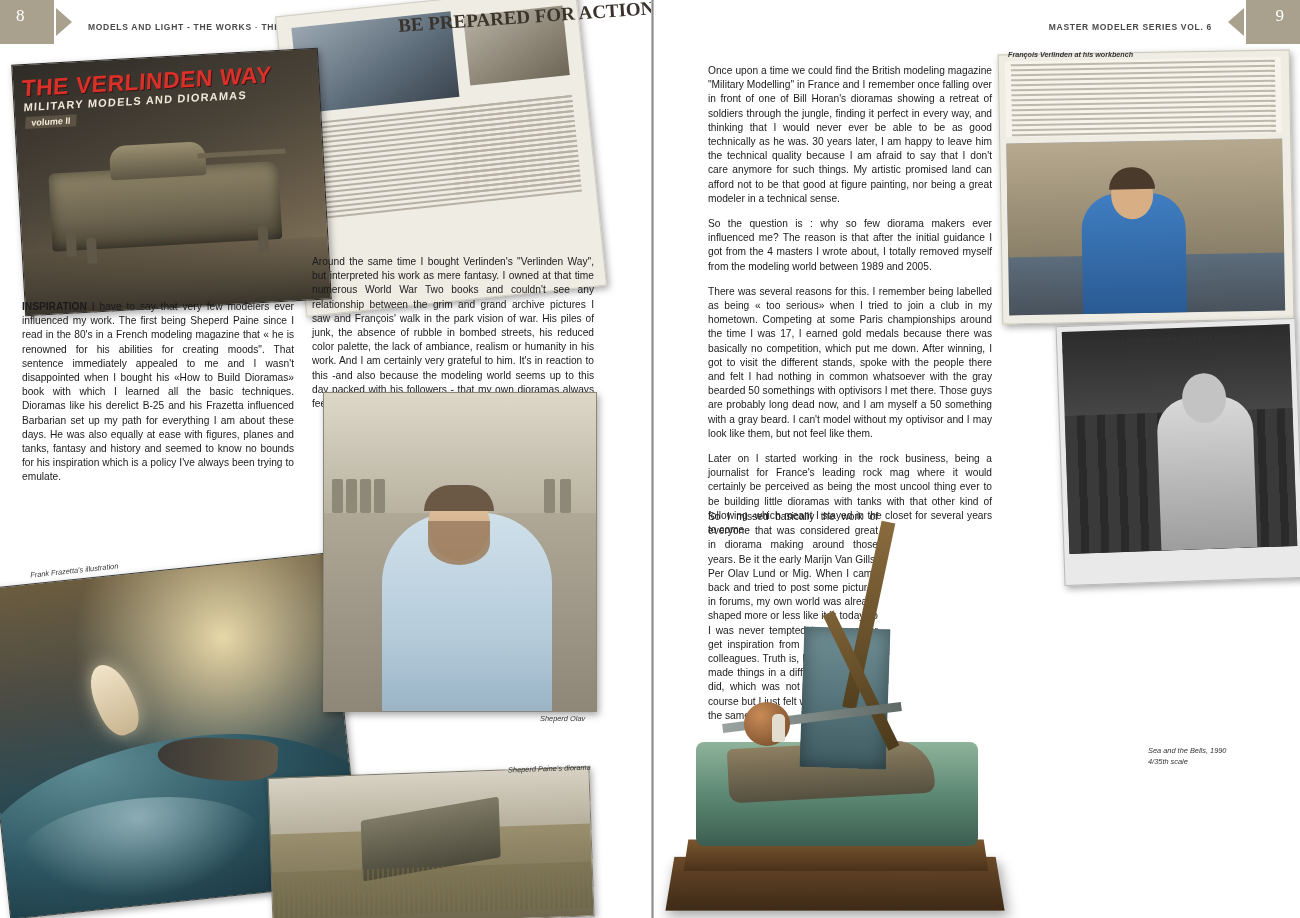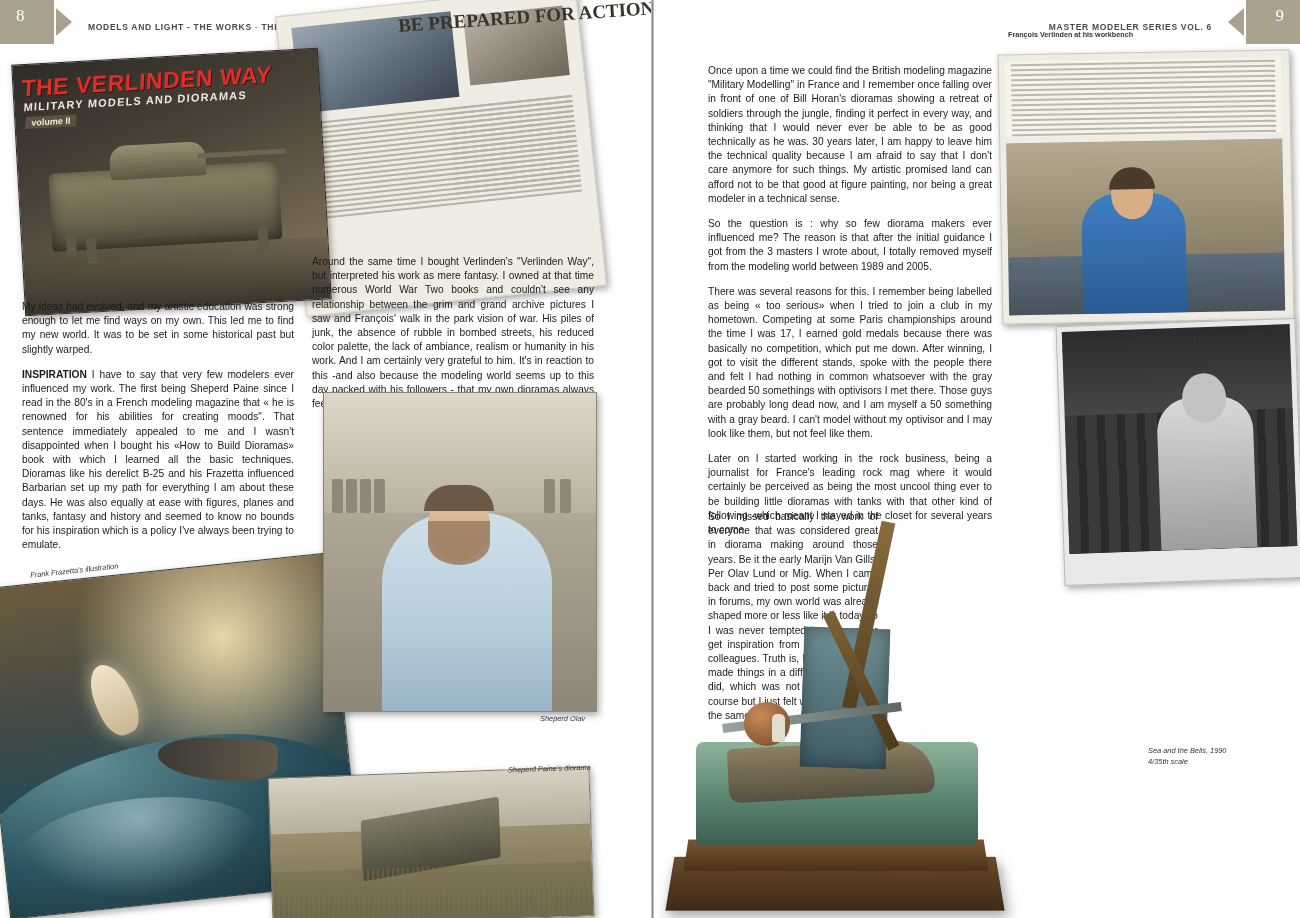--- a/index.html
+++ b/index.html
@@ -486,21 +486,20 @@
       <div class="bm-barrel"></div>
       <div class="bm-fig" style="left:44px; top:168px;"></div>
       <div class="bm-fig" style="left:64px; top:176px;"></div>
       <div class="bm-fig" style="left:236px; top:174px;"></div>
       <div class="bm-title">THE VERLINDEN WAY</div>
       <div class="bm-sub">MILITARY MODELS AND DIORAMAS</div>
       <div class="bm-vol">volume II</div>
     </div>
 
     <div class="col" style="left:22px; top:300px; width:272px;">
-      <p>My ideas had evolved, and my artistic education was strong enough to let me find ways on my own. This led me to find my new world. It was to be set in some historical past but slightly warped.</p>
       <p><b>INSPIRATION</b> I have to say that very few modelers ever influenced my work. The first being Sheperd Paine since I read in the 80's in a French modeling magazine that « he is renowned for his abilities for creating moods". That sentence immediately appealed to me and I wasn't disappointed when I bought his «How to Build Dioramas» book with which I learned all the basic techniques. Dioramas like his derelict B-25 and his Frazetta influenced Barbarian set up my path for everything I am about these days. He was also equally at ease with figures, planes and tanks, fantasy and history and seemed to know no bounds for his inspiration which is a policy I've always been trying to emulate.</p>
     </div>
 
     <div class="col" style="left:312px; top:255px; width:282px;">
       <p>Around the same time I bought Verlinden's "Verlinden Way", but interpreted his work as mere fantasy. I owned at that time numerous World War Two books and couldn't see any relationship between the grim and grand archive pictures I saw and François' walk in the park vision of war. His piles of junk, the absence of rubble in bombed streets, his reduced color palette, the lack of ambiance, realism or humanity in his work. And I am certainly very grateful to him. It's in reaction to this -and also because the modeling world seems up to this day packed with his followers - that my own dioramas always feel so empty.</p>
     </div>
 
     <div class="photo frazetta shadow">
       <div class="fz-wave"></div>
       <div class="fz-dragon"></div>
@@ -537,21 +536,21 @@
 
     <div class="hdr hdr-right">
       <div class="hdr-band"></div>
       <div class="hdr-arrow"></div>
       <div class="hdr-num">9</div>
       <div class="hdr-title">MASTER MODELER SERIES VOL. 6</div>
     </div>
 
     <div class="col" style="left:56px; top:64px; width:284px;">
       <p>Once upon a time we could find the British modeling magazine "Military Modelling" in France and I remember once falling over in front of one of Bill Horan's dioramas showing a retreat of soldiers through the jungle, finding it perfect in every way, and thinking that I would never ever be able to be as good technically as he was. 30 years later, I am happy to leave him the technical quality because I am afraid to say that I don't care anymore for such things. My artistic promised land can afford not to be that good at figure painting, nor being a great modeler in a technical sense.</p>
-      <p>So the question is : why so few diorama makers ever influenced me? The reason is that after the initial guidance I got from the 3 masters I wrote about, I totally removed myself from the modeling world between 1989 and 2005.</p>
+      <p>So the question is : why so few diorama makers ever influenced me? The reason is that after the initial guidance I got from the 4 masters I wrote about, I totally removed myself from the modeling world between 1989 and 2005.</p>
       <p>There was several reasons for this. I remember being labelled as being « too serious» when I tried to join a club in my hometown. Competing at some Paris championships around the time I was 17, I earned gold medals because there was basically no competition, which put me down. After winning, I got to visit the different stands, spoke with the people there and felt I had nothing in common whatsoever with the gray bearded 50 somethings with optivisors I met there. Those guys are probably long dead now, and I am myself a 50 something with a gray beard. I can't model without my optivisor and I may look like them, but not feel like them.</p>
       <p>Later on I started working in the rock business, being a journalist for France's leading rock mag where it would certainly be perceived as being the most uncool thing ever to be building little dioramas with tanks with that other kind of following -which meant I stayed in the closet for several years to come.</p>
     </div>
     <div class="col" style="left:56px; top:510px; width:170px;">
       <p>So I missed basically the work of everyone that was considered great in diorama making around those years. Be it the early Marijn Van Gills, Per Olav Lund or Mig. When I came back and tried to post some pictures in forums, my own world was already shaped more or less like it is today so I was never tempted to compare or get inspiration from the work of my colleagues. Truth is, I thought they all made things in a different way than I did, which was not uninteresting of course but I just felt we didn't practice the same hobby.</p>
     </div>
 
     <div class="photo verl-bench shadow">
       <div class="vb-doc">
         <i></i>
@@ -570,21 +569,21 @@
           <i></i>
           <i></i>
       </div>
       <div class="vb-photo">
         <div class="vb-wall"></div>
         <div class="vb-man"></div>
         <div class="vb-head"></div>
         <div class="vb-hair"></div>
       </div>
     </div>
-    <div class="caption caption-b" style="left:356px; top:30px;">François Verlinden at his workbench</div>
+    <div class="caption caption-b" style="left:356px; top:50px;font-style:italic;">François Verlinden at his workbench</div>
 
     <div class="photo radio-photo shadow">
       <div class="rp-img">
         <div class="rp-console"></div>
         <div class="rp-man"></div>
         <div class="rp-head"></div>
       </div>
     </div>
     <div class="caption caption-b" style="left:410px; top:334px; transform:rotate(-2deg); width:232px;">Jean-Bernard as a radio DJ in the late 1990s (Picture by D. Nombland)</div>
 

